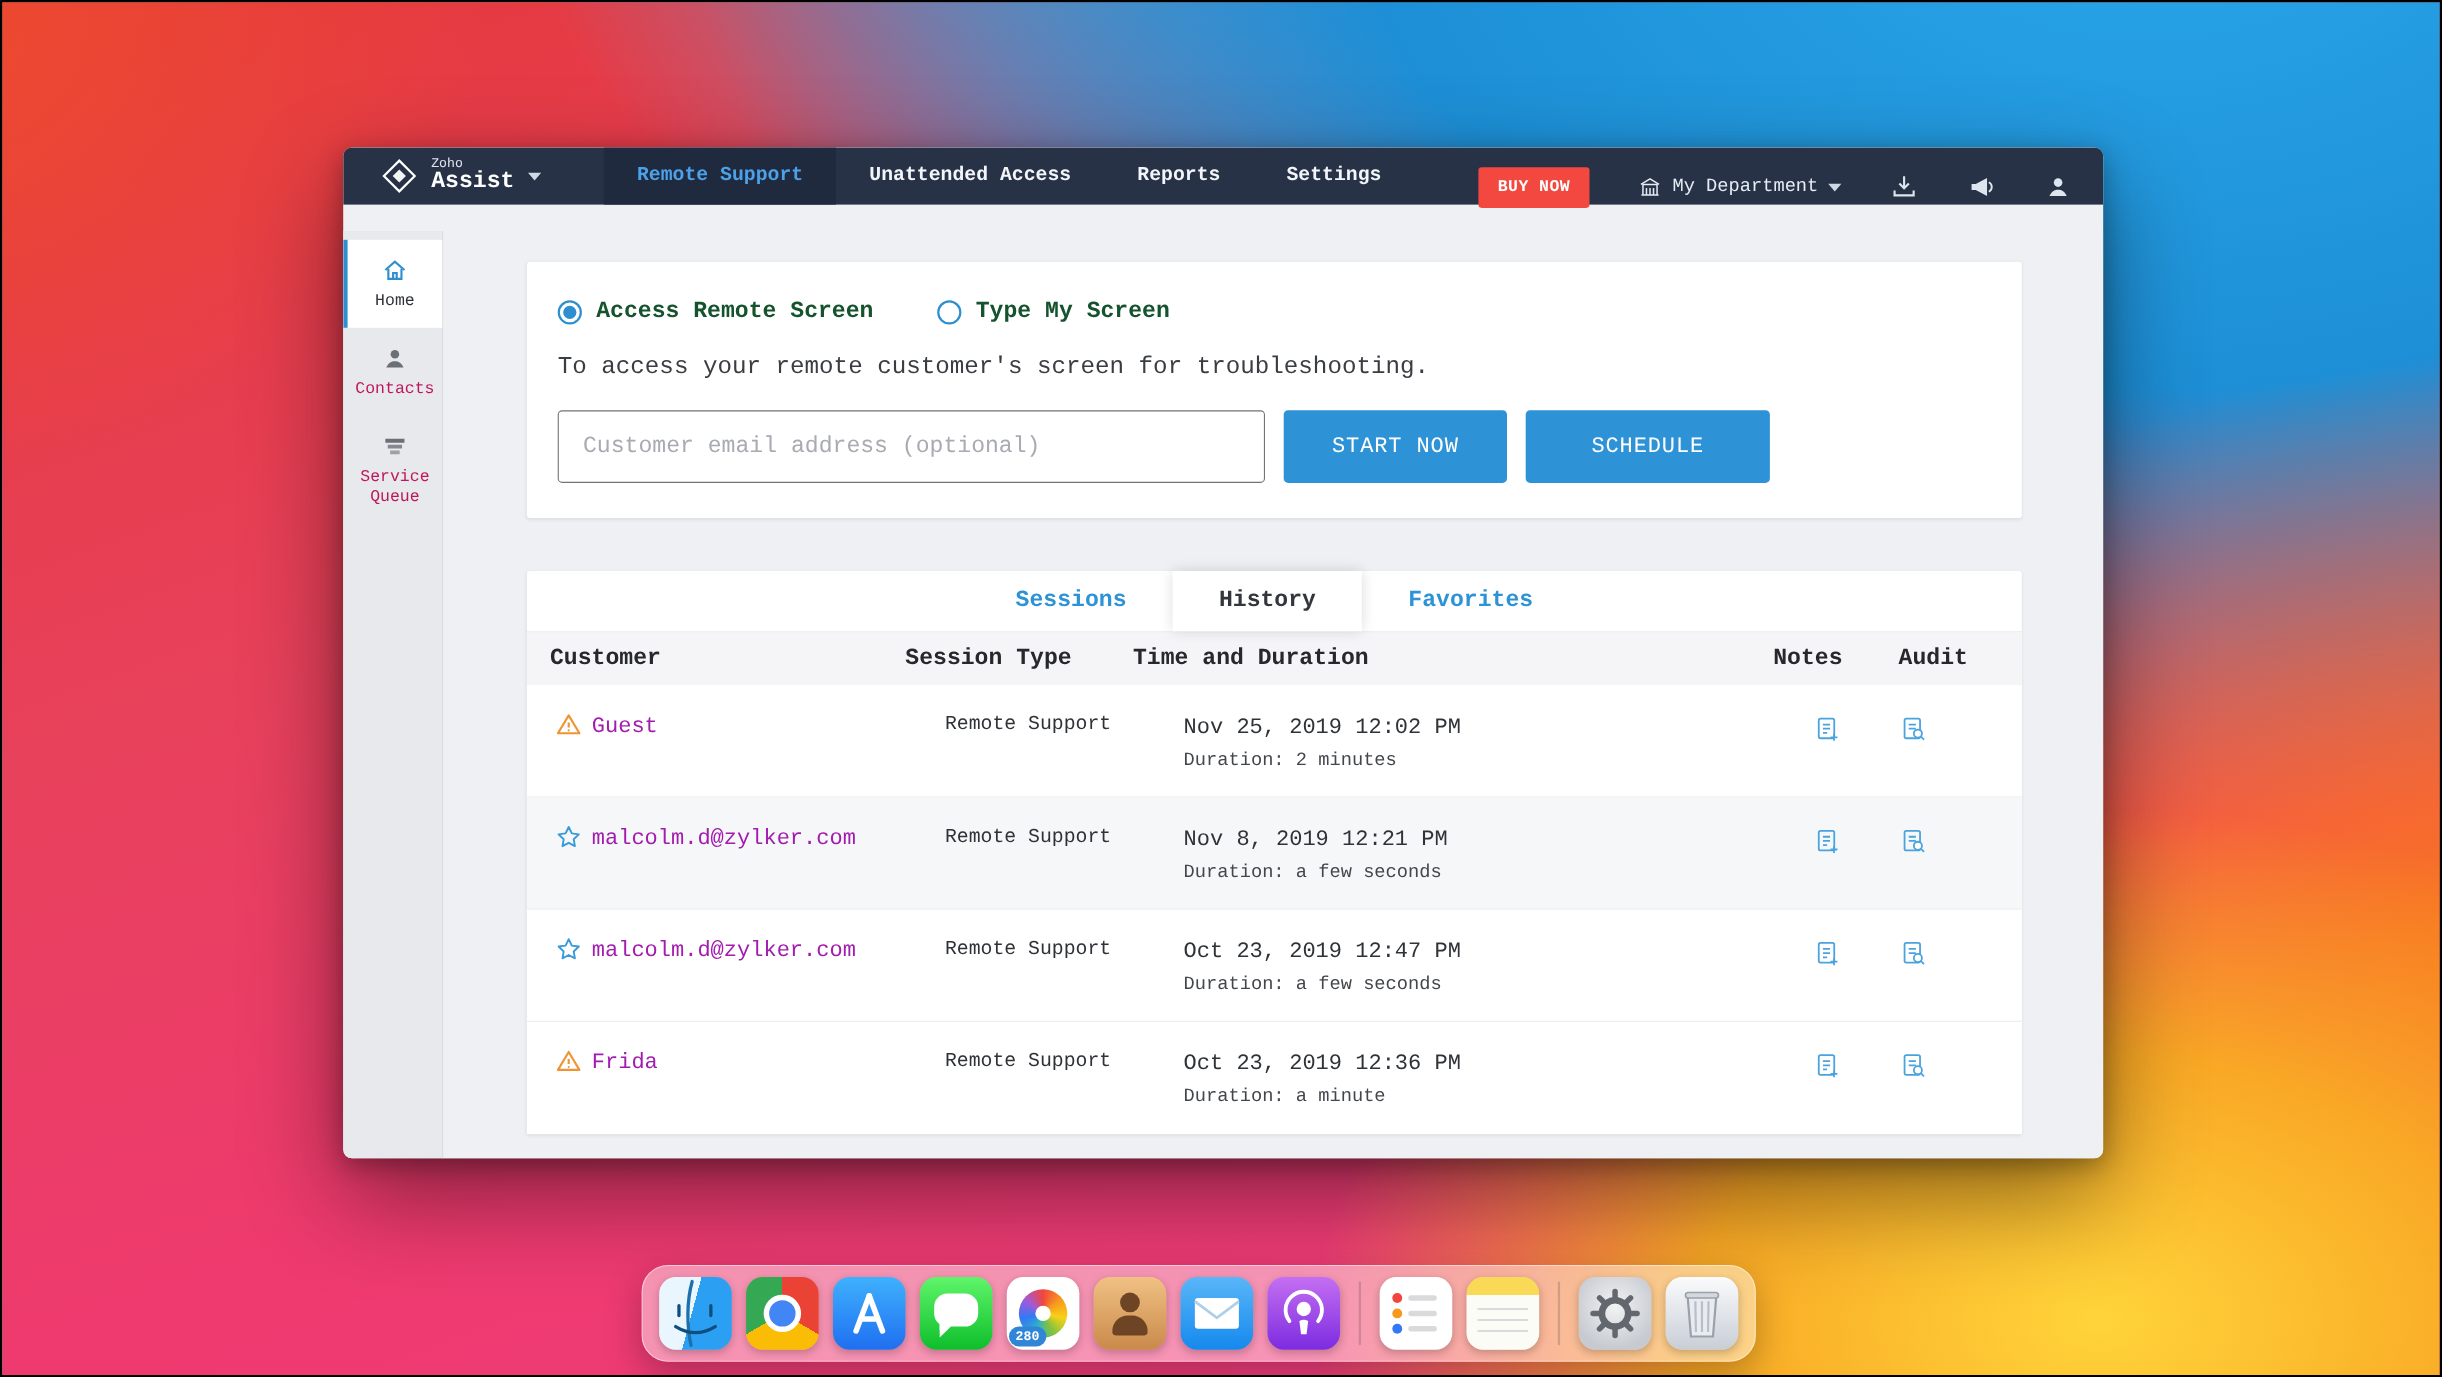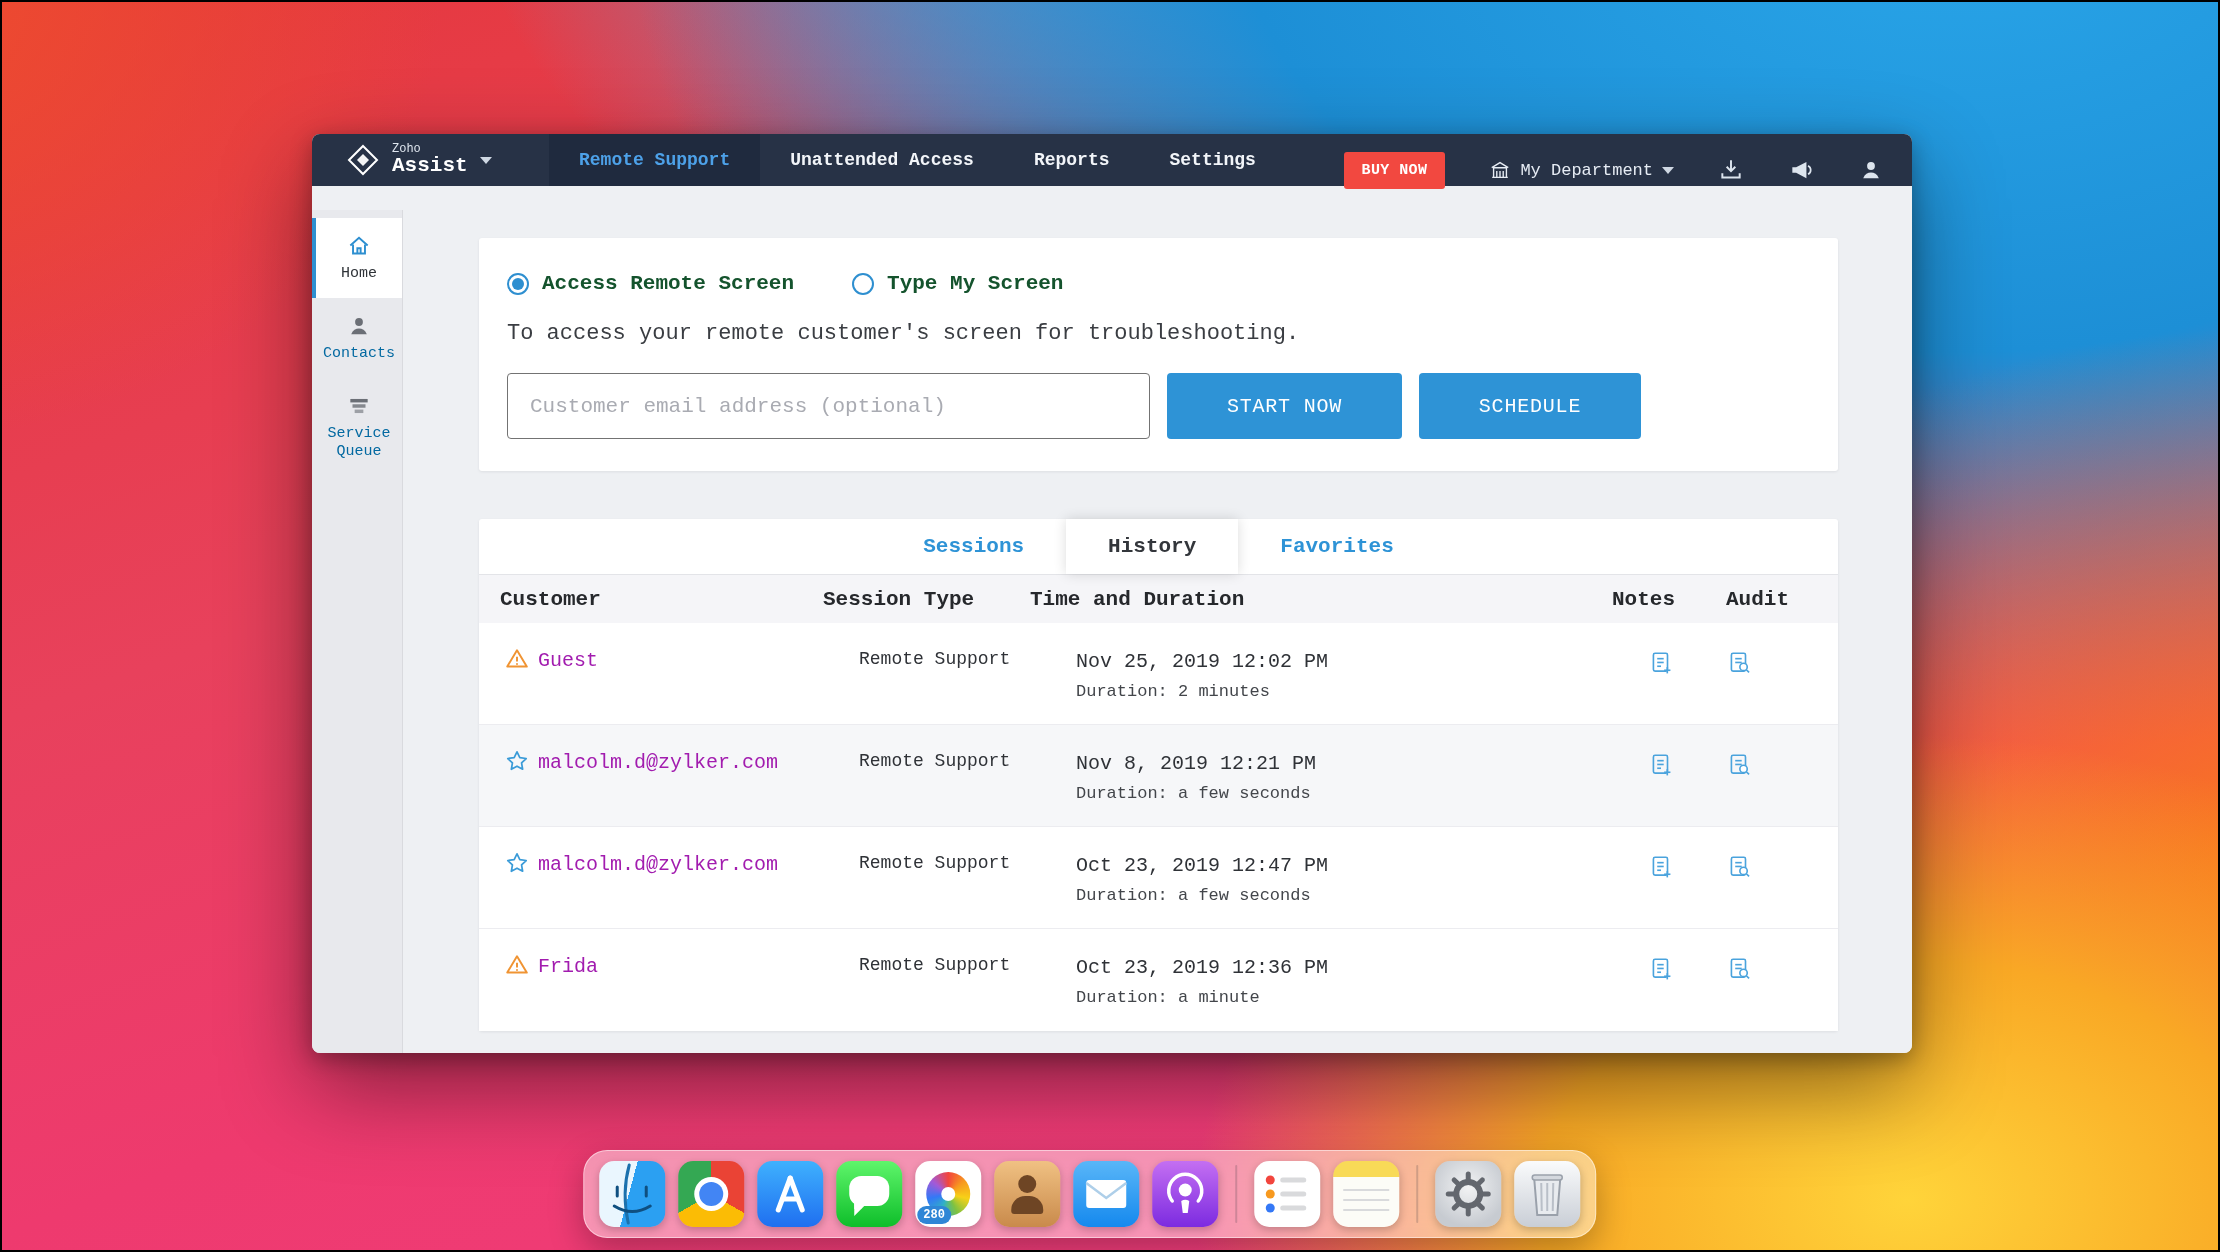--- a/index.html
+++ b/index.html
@@ -36,40 +36,40 @@
   .nav-tab { display:flex; align-items:center; padding:0 30px; font-size:18px; font-weight:600; color:#f2f5f9; cursor:pointer; }
   .nav-tab.active { background:#1f2a3e; color:#4da1e8; }
   .nav-right { margin-left:auto; display:flex; align-items:center; gap:44px; padding-right:28px;margin-top:20px; }
   .buy-now { background:#f24840; color:#fff; border:none; border-radius:3px; font-size:15px; font-weight:700; letter-spacing:.4px; padding:10px 18px; cursor:pointer; font-family:inherit; }
   .dept { display:flex; align-items:center; gap:9px; color:#e6ecf4; font-size:17px; cursor:pointer; }
   .nav-icon { color:#dde5ee; display:flex; align-items:center; cursor:pointer; }
 
   
   .win-body { display:flex; height:calc(100% - 52px);margin-top:24px; }
   .sidebar { width:91px; background:#e8e9ed; border-right:1px solid #d9dade; padding-top:8px; }
-  .side-item { display:flex; flex-direction:column; align-items:center; gap:6px; padding:15px 2px 14px; font-size:15px; color:#0369a1; border-left:4px solid transparent; text-align:center; line-height:1.25; cursor:pointer; }
+  .side-item { display:flex; flex-direction:column; align-items:center; gap:6px; padding:15px 2px 14px; font-size:15px; color:#be185d; border-left:4px solid transparent; text-align:center; line-height:1.25; cursor:pointer; }
   .side-item.active { background:#fff; border-left-color:#2e8fd0; color:#2f3338; }
   .side-item.active .s-icon { color:#2e8fd0; }
   .s-icon { color:#6b6f76; display:flex; }
 
   .main { flex:1; padding:28px 74px 0 76px; background:#eef0f3; overflow:hidden; }
   .card { background:#fff; border-radius:3px; box-shadow:0 1px 3px rgba(20,20,40,.08); }
 
   
   .card.session { padding:34px 28px 32px; }
   .radio-row { display:flex; align-items:center; gap:58px; margin-bottom:26px; }
   .radio-opt { display:flex; align-items:flex-end; gap:13px; font-size:21px; font-weight:600; color:#14532d; cursor:pointer; }
   .radio { width:22px; height:22px; border:2px solid #2e8fd0; border-radius:50%; position:relative; flex:0 0 auto; }
   .radio.sel::after { content:""; position:absolute; inset:3px; background:#2e8fd0; border-radius:50%; }
   .desc { font-size:22px; color:#3a3d42; margin-bottom:27px; }
   .action-row { display:flex; gap:17px; }
   .email-input { width:643px; height:66px; border:1px solid #737373; border-radius:4px; padding:0 22px; font-size:21px; color:#333; font-family:inherit; outline:none; }
   .email-input::placeholder { color:#a9abb2; }
   .btn { height:66px; border:none; border-radius:4px; background:#2e93d6; color:#fff; font-size:20px; font-weight:500; letter-spacing:.8px; cursor:pointer; font-family:inherit; }
-  .btn.start { width:235px; } .btn.schedule { width:222px; }
+  .btn.start { width:203px; } .btn.schedule { width:222px; }
 
   
   .card.history { margin-top:48px; }
   .panel-tabs { height:56px; display:flex; justify-content:center; align-items:stretch; border-bottom:1px solid #e3e4e8; }
   .panel-tab { display:flex; align-items:center; padding:0 42px; font-size:21px; font-weight:600; color:#2e93d6; cursor:pointer; }
   .panel-tab.active { color:#33363b; font-weight:700; background:#fff; box-shadow:0 0 12px rgba(0,0,0,.14); position:relative; z-index:2; }
 
   .t-head, .t-row { display:grid; grid-template-columns:323px 207px 582px 114px 1fr; padding-left:21px; }
   .t-head { background:#f5f5f8; height:48px; align-items:center; font-size:21px; font-weight:600; color:#26282c; }
   .t-row { height:102px; border-bottom:1px solid #ececf0; background:#fff; cursor:pointer; }

